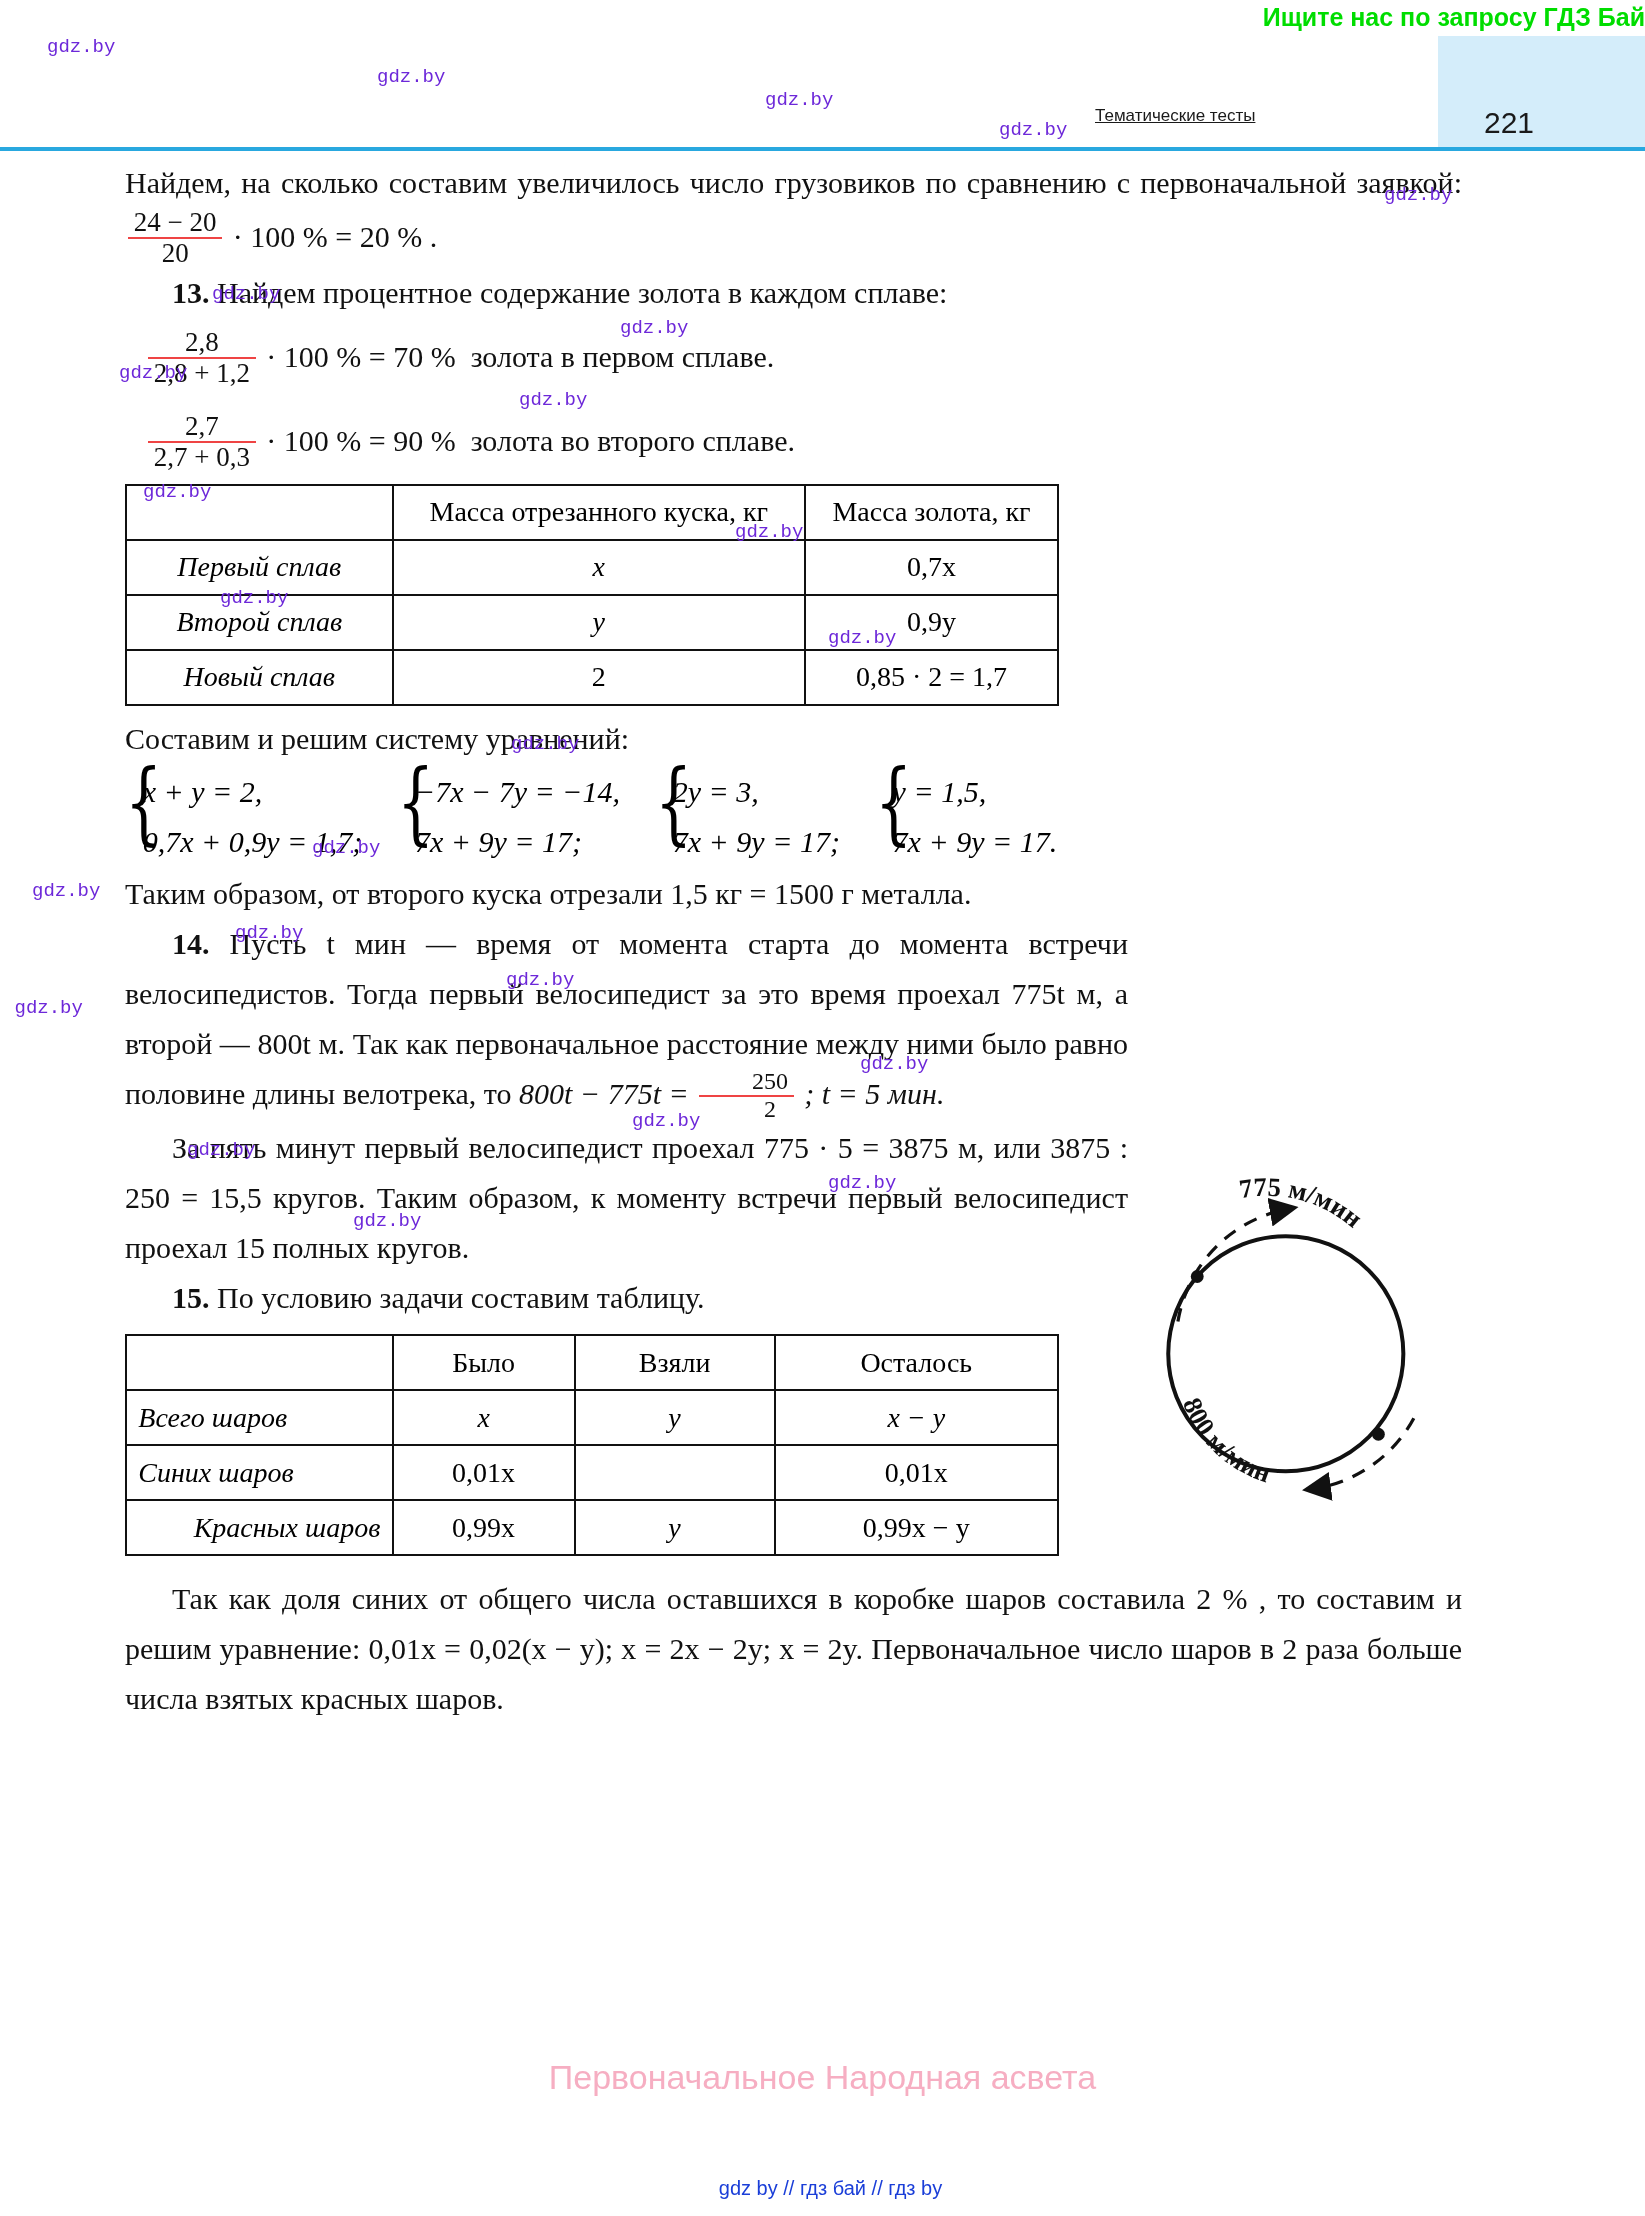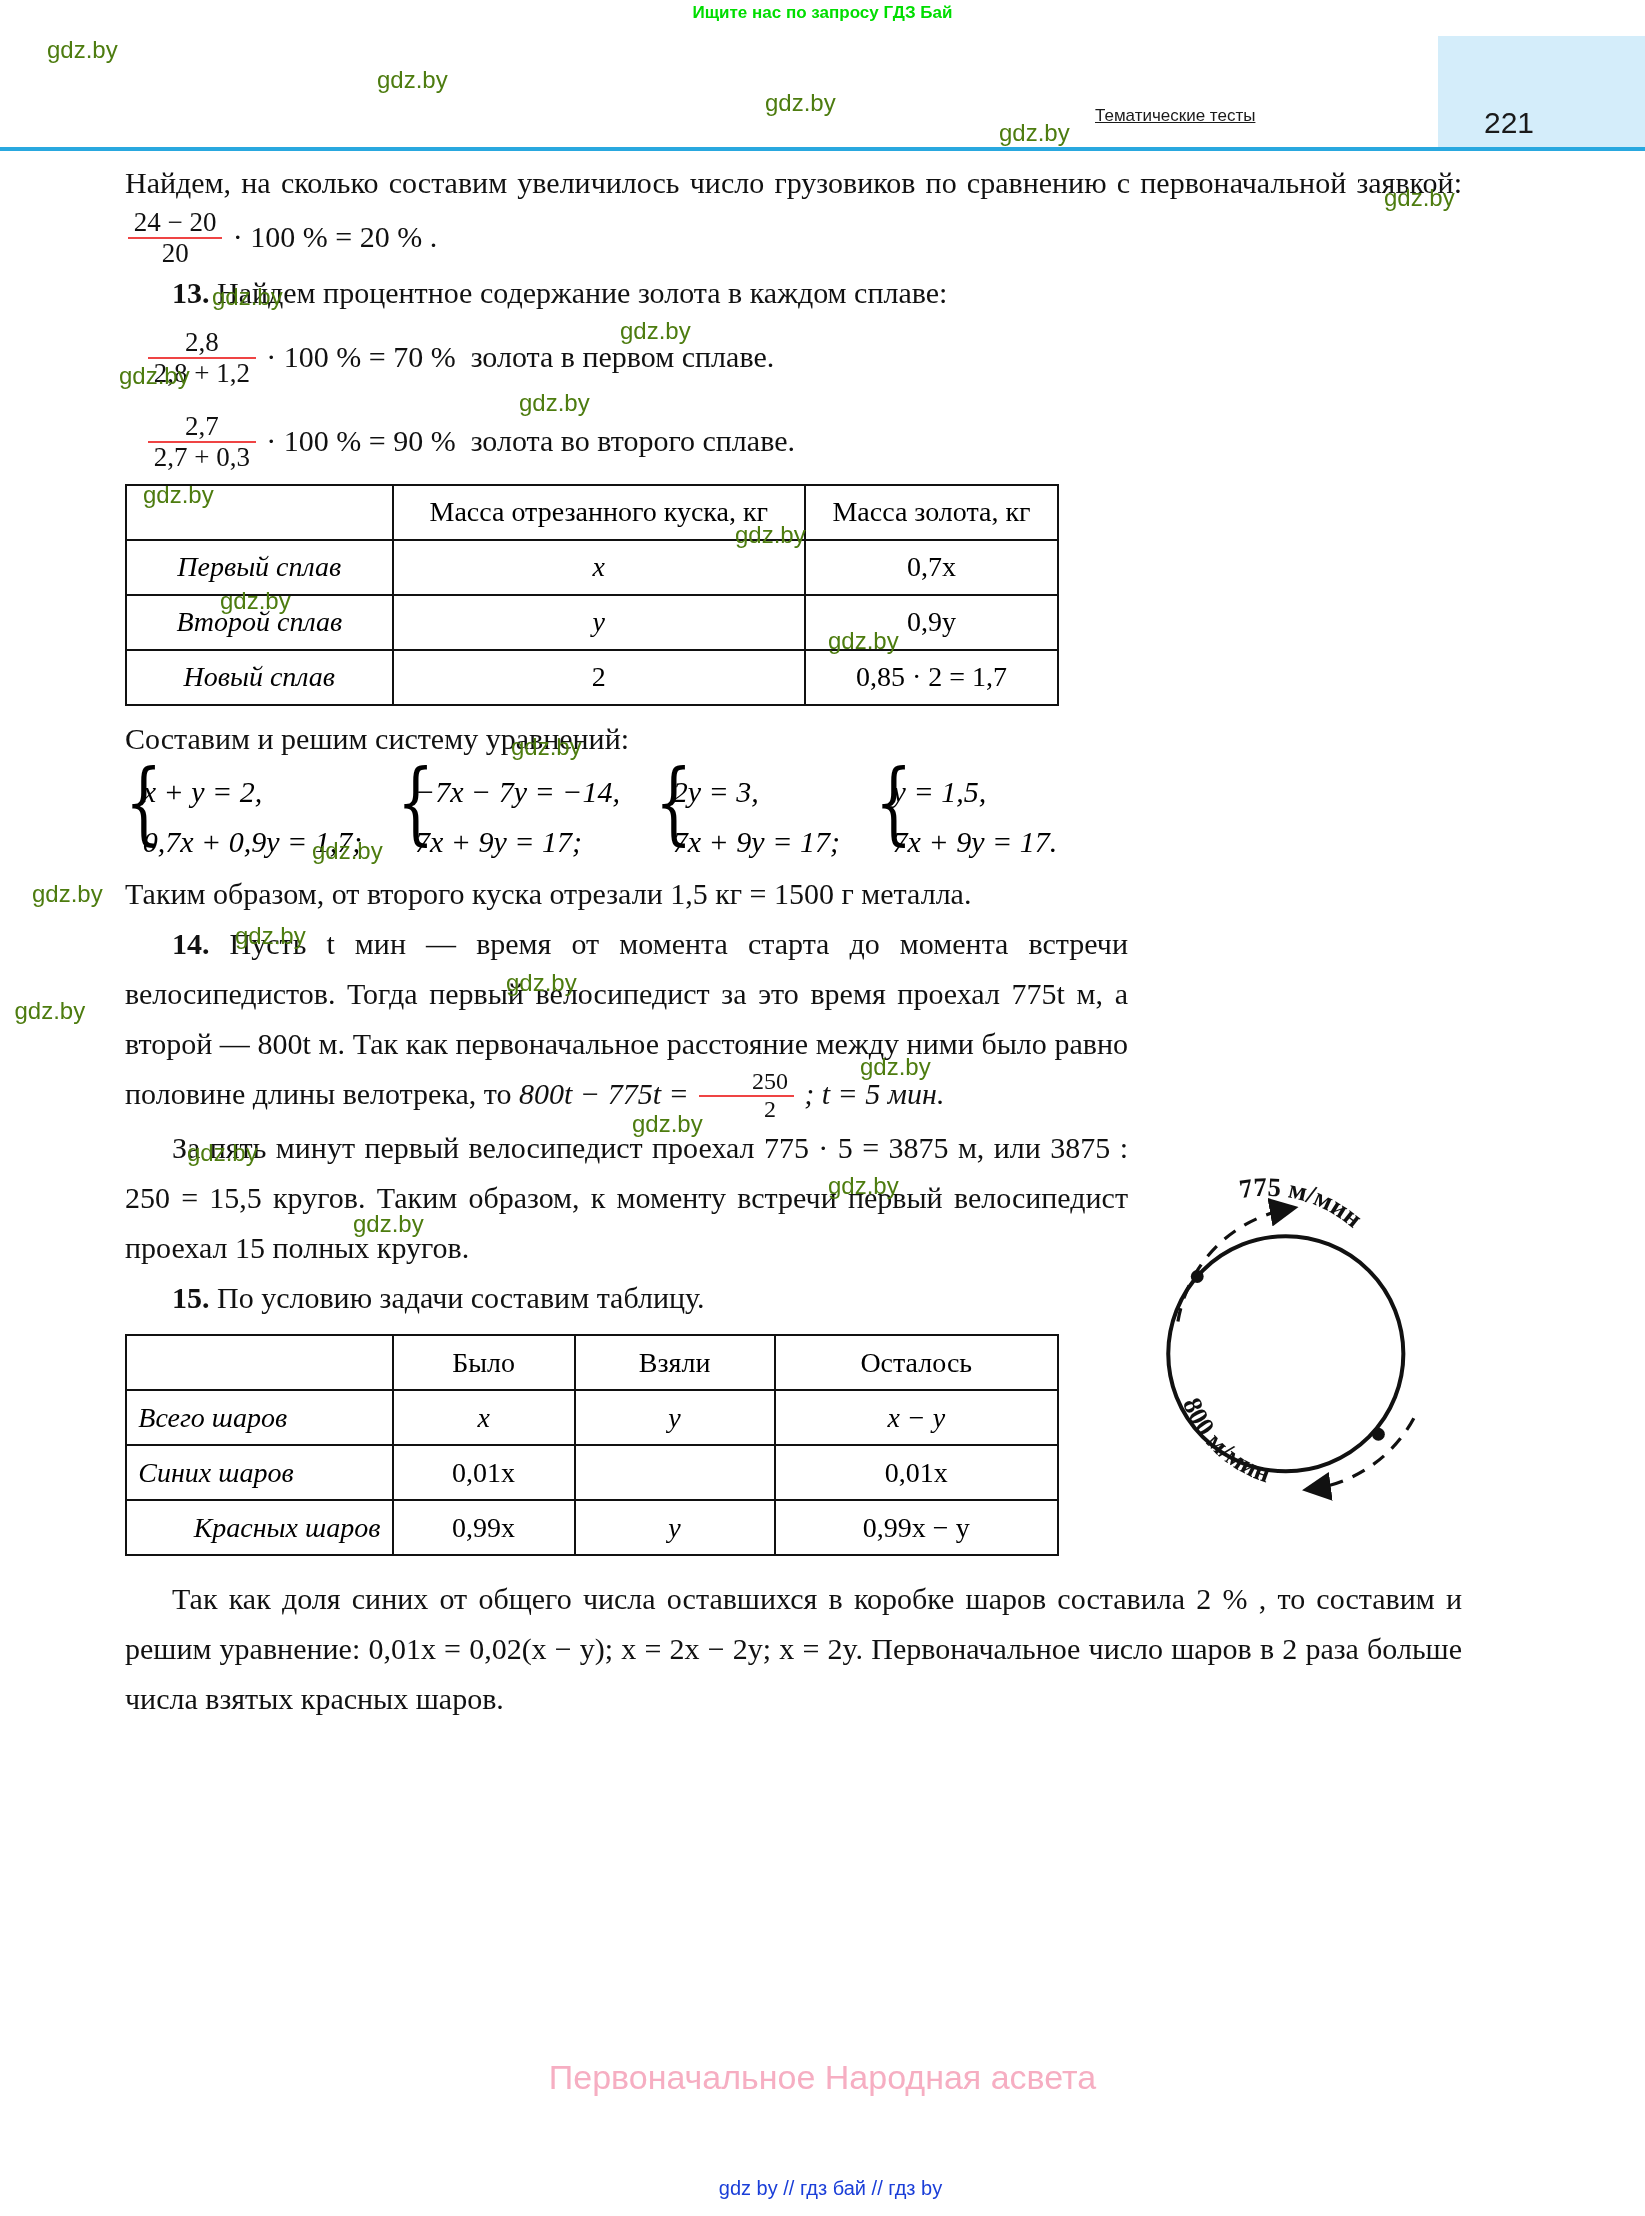--- a/index.html
+++ b/index.html
@@ -6,33 +6,33 @@
   body {
     width:1645px; height:2216px;
     background:#ffffff;
     font-family:"Liberation Serif", serif;
     position:relative;
     overflow:hidden;
   }
   
   .wm {
     position:absolute;
-    font-family:Liberation Sans, sans-serif;
-    color:#4d7c0f;
-    font-size:24px;
+    font-family:Liberation Mono, monospace;
+    color:#6d28d9;
+    font-size:19px;
     white-space:nowrap;
     z-index:6;
   }
   .wm-top {
     position:absolute;
     left:0; right:0; top:3.2px;
-    text-align:center;
+    text-align:right;
     font-family:"Liberation Sans", sans-serif;
     font-weight:bold;
-    font-size:17px;
+    font-size:25px;
     color:#00dd00;
     z-index:8;
   }
   
   .hdr-block {
     position:absolute;
     left:1438px; top:36px;
     width:207px; height:113px;
     background:#d4edfa;
     z-index:1;

